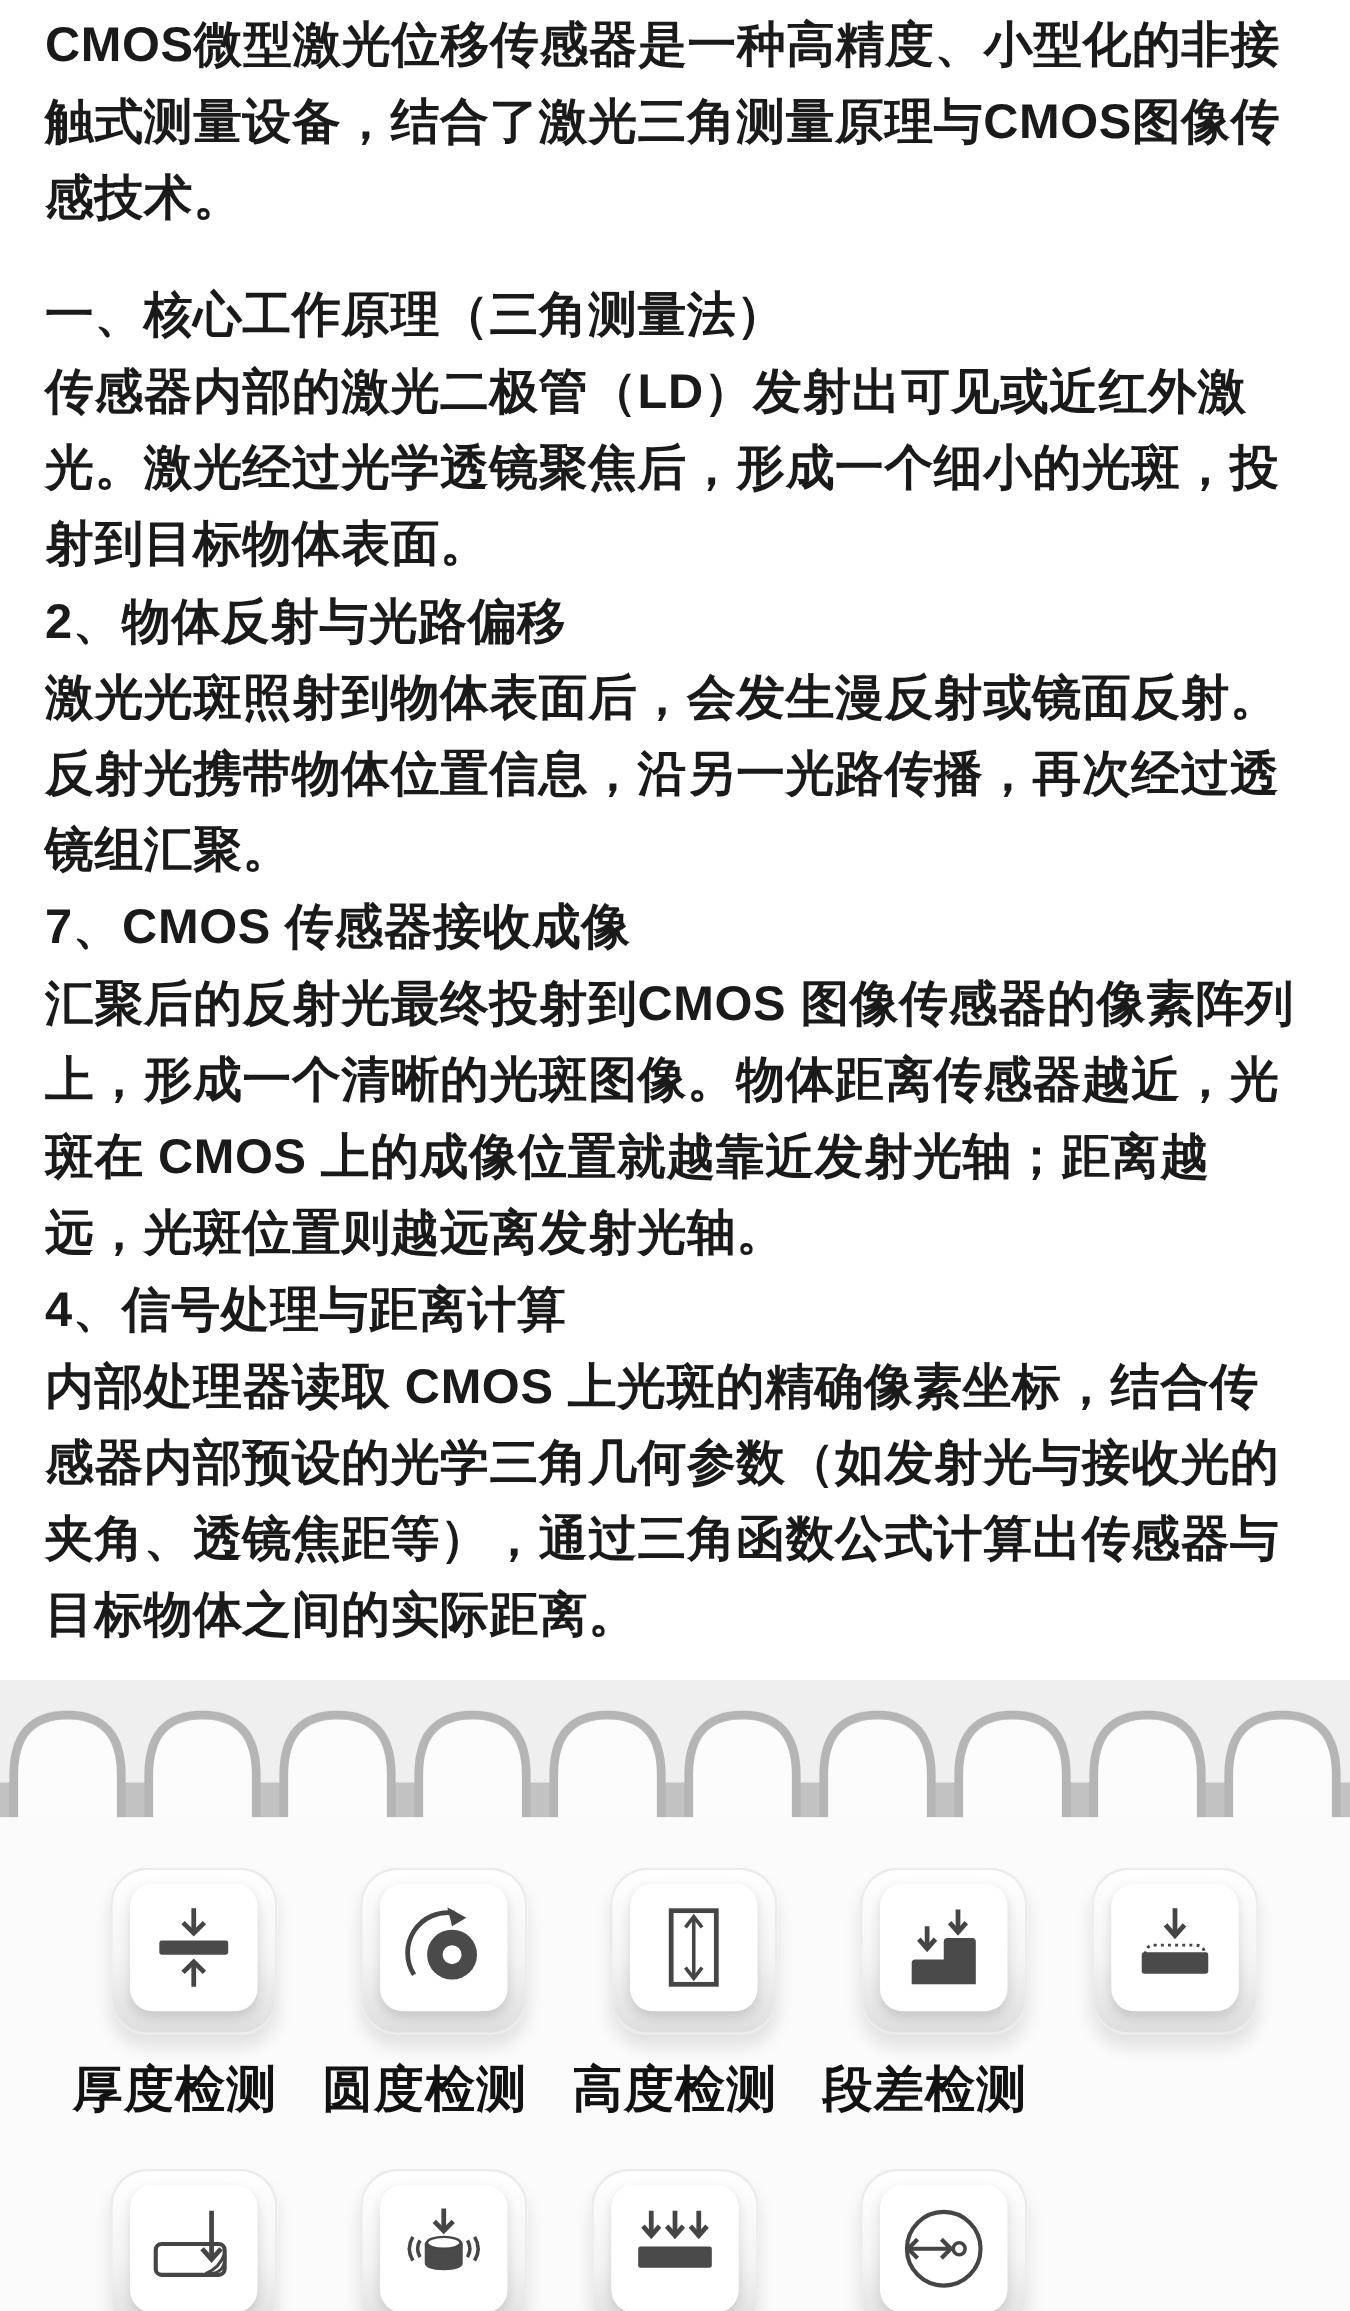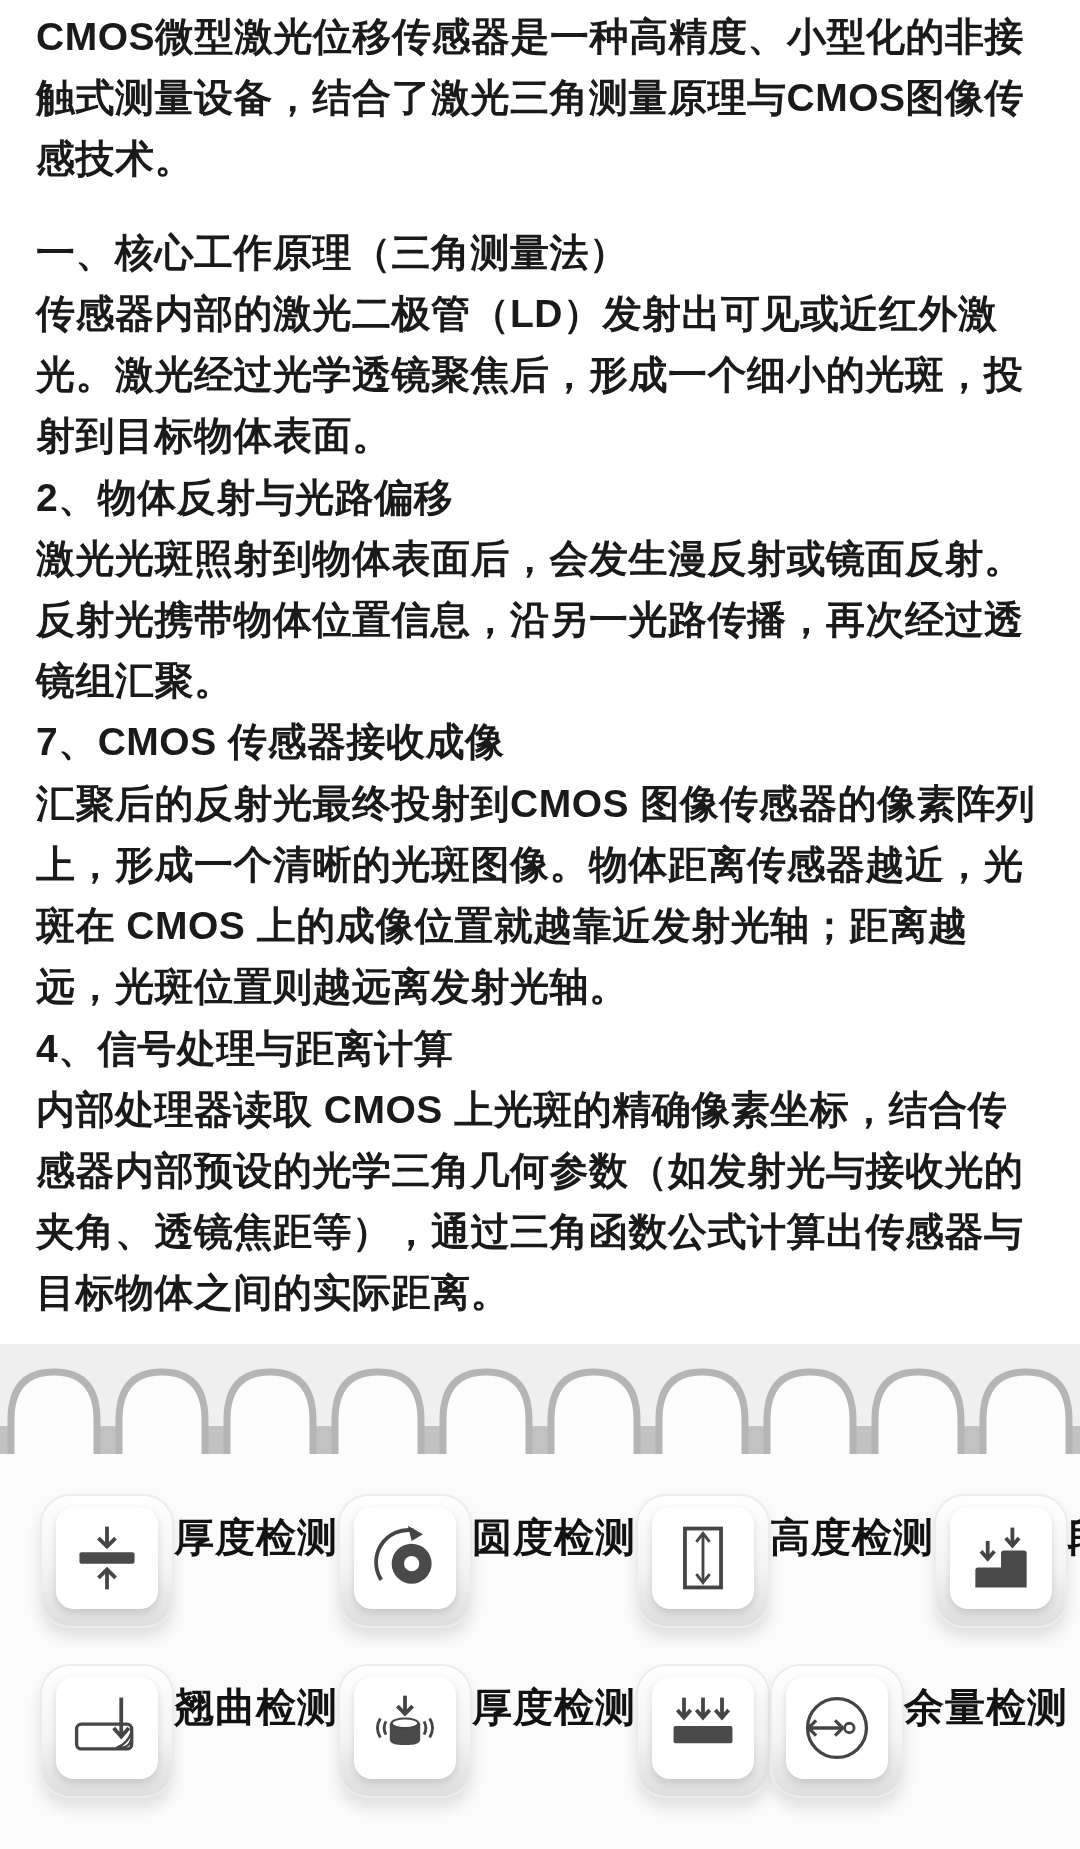--- a/index.html
+++ b/index.html
@@ -18,21 +18,21 @@
   .scallop-wrap{height:110px;line-height:0;}
   .detect{
     box-sizing:border-box;height:506px;background:#fbfbfb;
   }
   .cards-row{
     display:grid;grid-template-columns:repeat(5,1fr);
     padding:0 40px;justify-items:center;
   }
   .row-1{padding-top:40px;}
   .row-2{padding-top:36px;}
-  .card-col{display:flex;flex-direction:row;align-items:flex-start;}
+  .card-col{display:flex;flex-direction:column;align-items:flex-end;}
   .card{
     width:134px;height:134px;border-radius:30px;cursor:pointer;
     background:linear-gradient(180deg,#ffffff 0%,#f4f4f4 55%,#dddddd 100%);
     box-shadow:0 10px 14px rgba(0,0,0,0.10), inset 0 0 0 2px #ececec;
     display:flex;align-items:center;justify-content:center;
   }
   .card-inner{
     width:102px;height:102px;border-radius:18px;background:#ffffff;
     box-shadow:0 4px 9px rgba(0,0,0,0.13);
     display:flex;align-items:center;justify-content:center;

